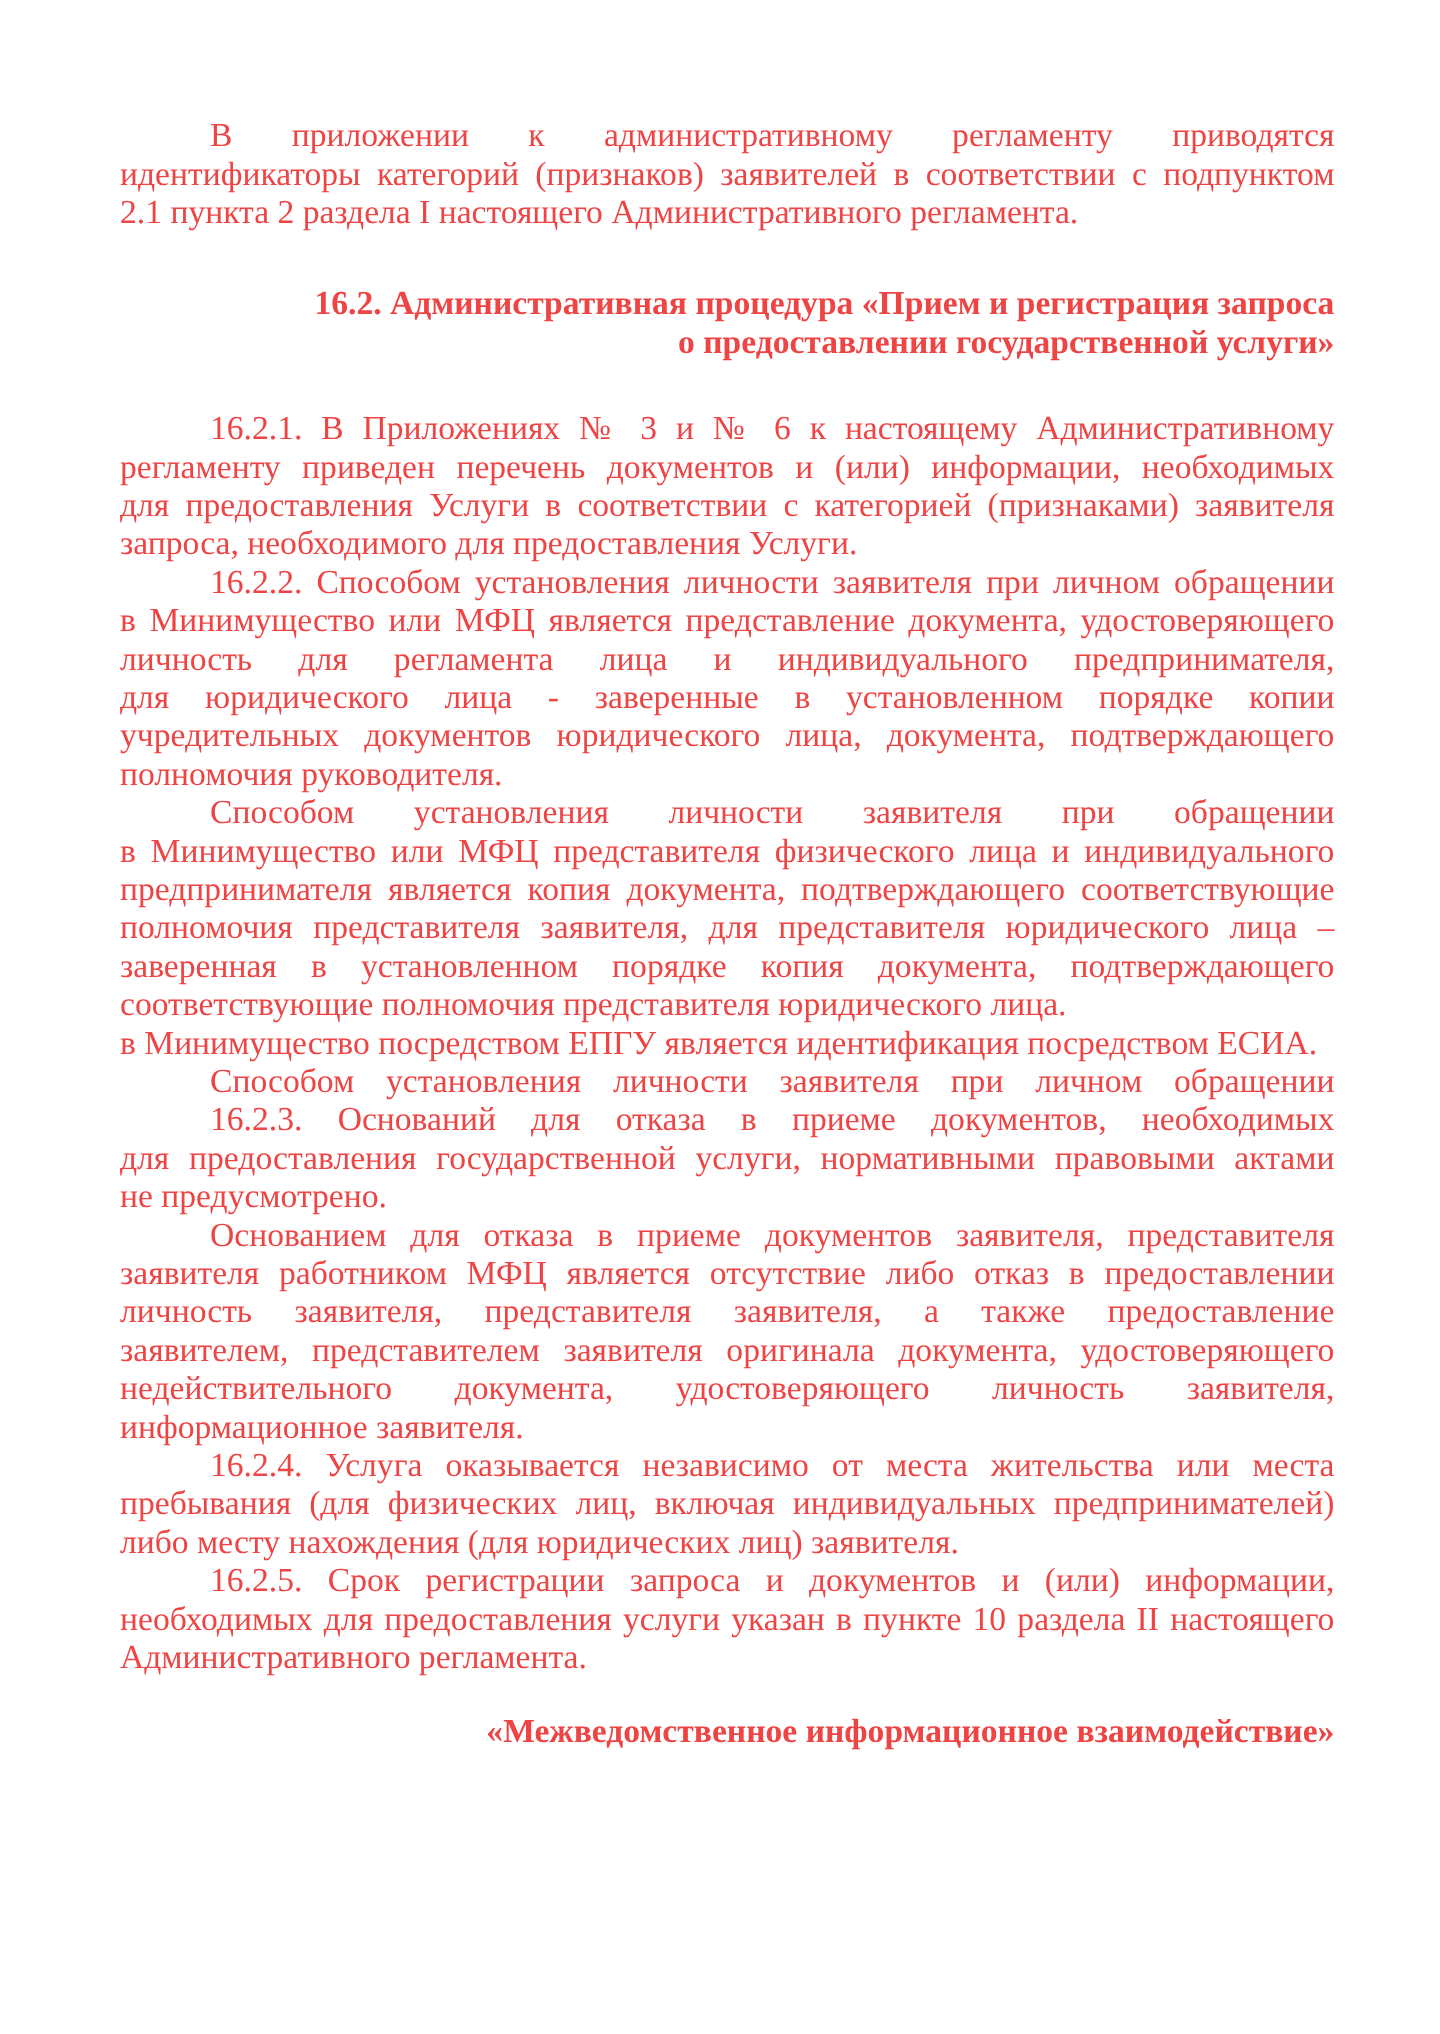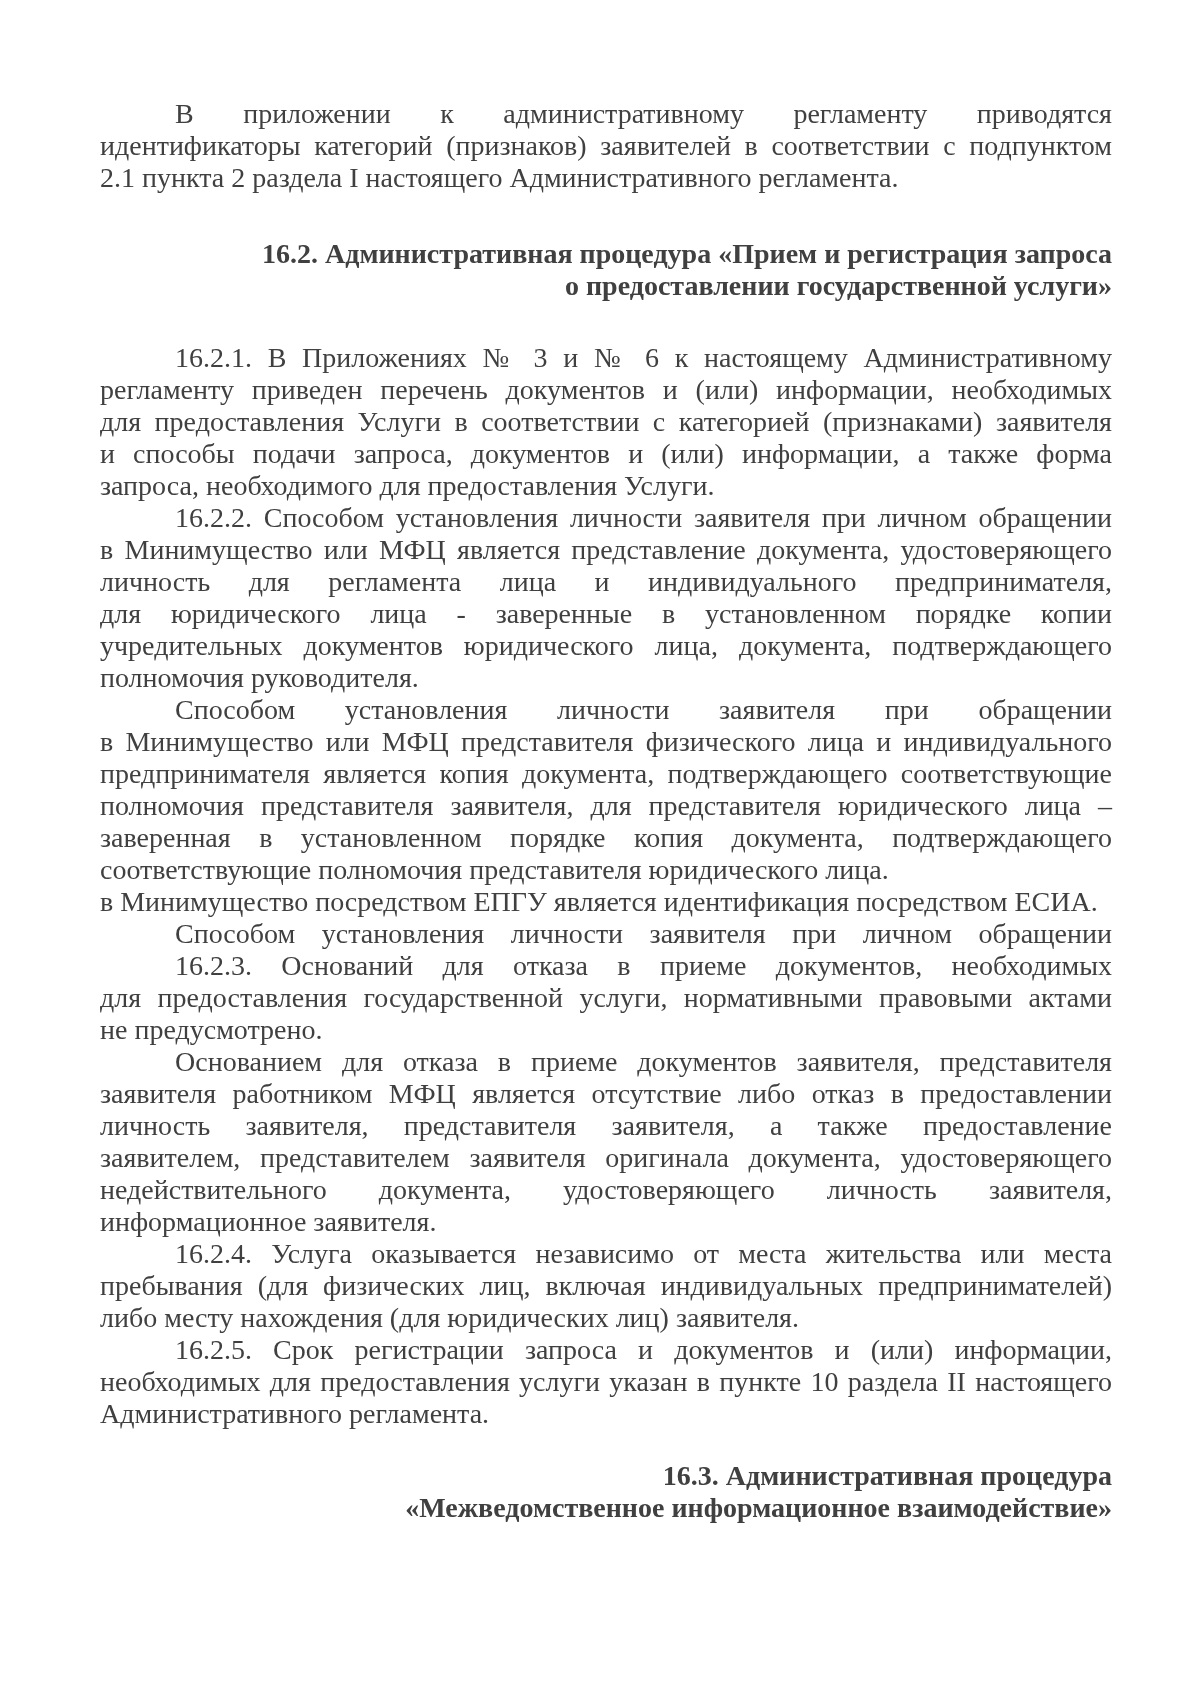--- a/index.html
+++ b/index.html
@@ -8,21 +8,21 @@
     background: #e8e8e8;
   }
   .page {
     position: relative;
     width: 1200px;
     height: 1695px;
     margin: 0 auto;
     background: #ffffff;
     overflow: hidden;
     font-family: "Liberation Serif", "DejaVu Serif", serif;
-    color: #404040;
+    color: #ef4444;
   }
   .content {
     position: absolute;
     left: 100px;
     top: 0;
     width: 1012px;
     padding-top: 98px;
     font-size: 28px;
     line-height: 32px;
   }
@@ -57,21 +57,20 @@
         <div class="line last">2.1 пункта 2 раздела I настоящего Административного регламента.</div>
       </div>
       <div class="heading">
         <div class="line">16.2. Административная процедура «Прием и регистрация запроса</div>
         <div class="line">о предоставлении государственной услуги»</div>
       </div>
       <div class="paragraph">
         <div class="line just indent">16.2.1. В Приложениях № 3 и № 6 к настоящему Административному</div>
         <div class="line just">регламенту приведен перечень документов и (или) информации, необходимых</div>
         <div class="line just">для предоставления Услуги в соответствии с категорией (признаками) заявителя</div>
-        <div class="line just">и способы подачи запроса, документов и (или) информации, а также форма</div>
         <div class="line last">запроса, необходимого для предоставления Услуги.</div>
       </div>
       <div class="paragraph">
         <div class="line just indent">16.2.2. Способом установления личности заявителя при личном обращении</div>
         <div class="line just">в Минимущество или МФЦ является представление документа, удостоверяющего</div>
         <div class="line just">личность для регламента лица и индивидуального предпринимателя,</div>
         <div class="line just">для юридического лица - заверенные в установленном порядке копии</div>
         <div class="line just">учредительных документов юридического лица, документа, подтверждающего</div>
         <div class="line last">полномочия руководителя.</div>
       </div>
@@ -104,17 +103,16 @@
         <div class="line just indent">16.2.4. Услуга оказывается независимо от места жительства или места</div>
         <div class="line just">пребывания (для физических лиц, включая индивидуальных предпринимателей)</div>
         <div class="line last">либо месту нахождения (для юридических лиц) заявителя.</div>
       </div>
       <div class="paragraph">
         <div class="line just indent">16.2.5. Срок регистрации запроса и документов и (или) информации,</div>
         <div class="line just">необходимых для предоставления услуги указан в пункте 10 раздела II настоящего</div>
         <div class="line last">Административного регламента.</div>
       </div>
       <div class="heading">
-        <div class="line">16.3. Административная процедура</div>
         <div class="line">«Межведомственное информационное взаимодействие»</div>
       </div>
     </div>
 </div>
 
 </body></html>

